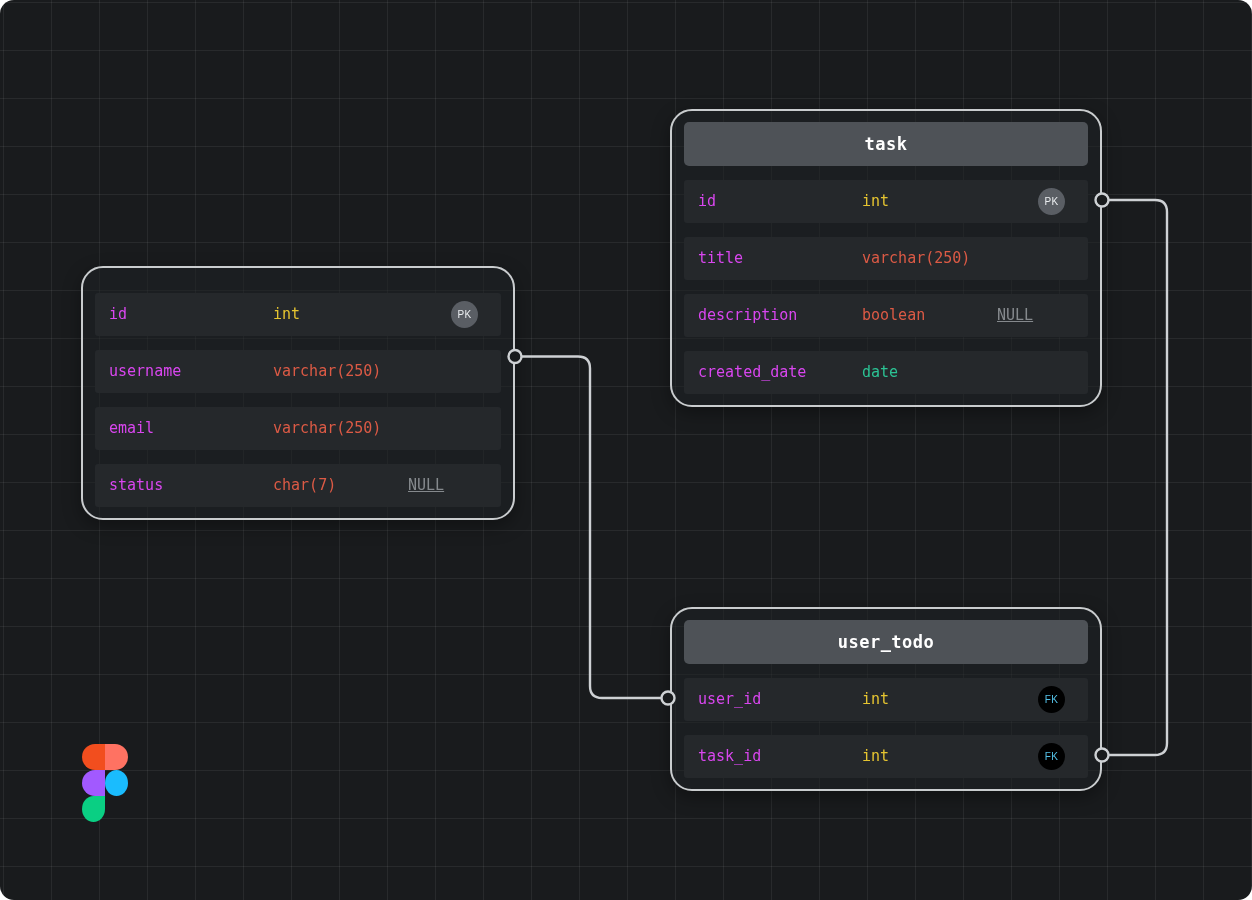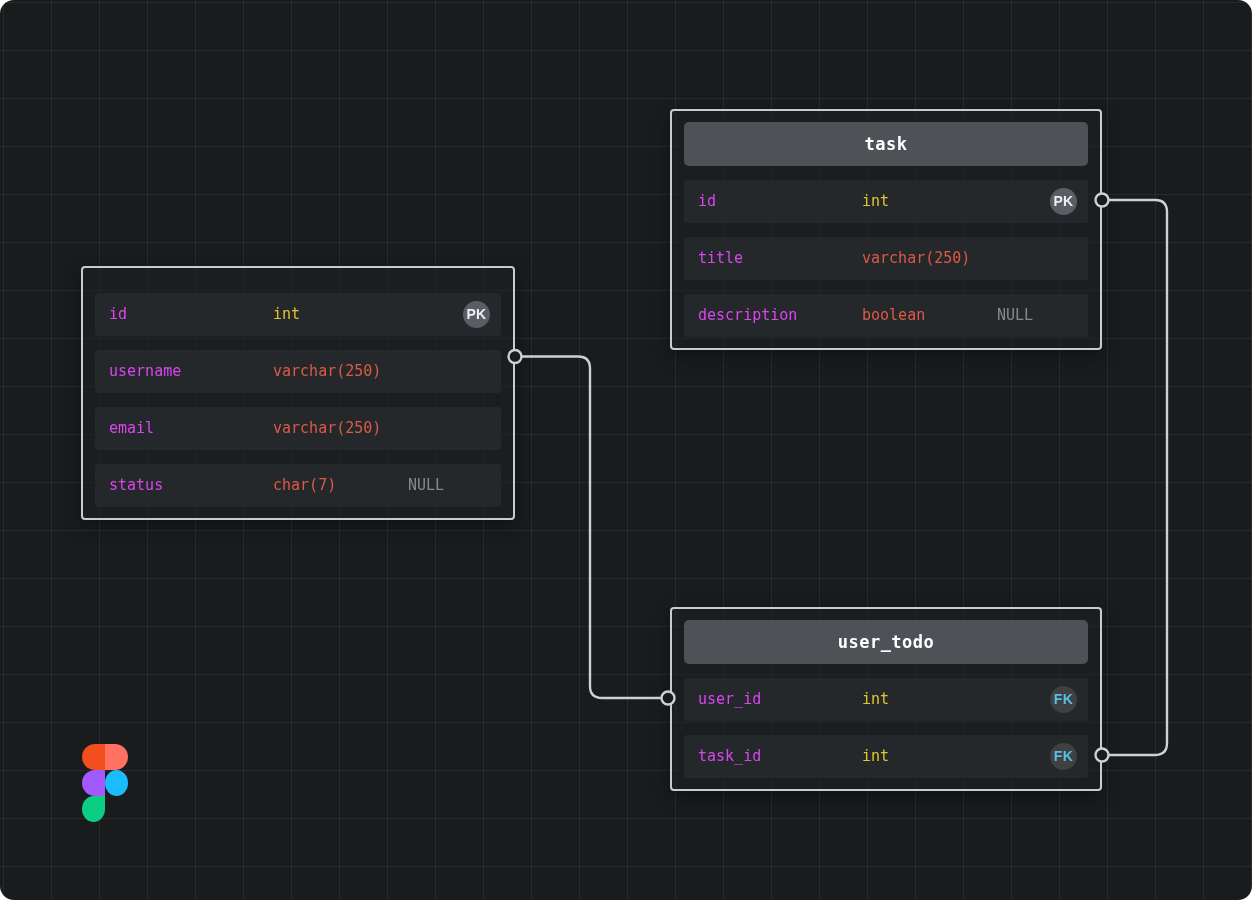--- a/index.html
+++ b/index.html
@@ -13,21 +13,21 @@
     background-position:3px 2px;
     border-radius:14px;
     overflow:hidden;
     font-family:"DejaVu Sans Mono", monospace;
   }
   .db-table{
     position:absolute;
     box-sizing:border-box;
     background:rgba(30,33,36,0.55);
     border:2px solid #c9ccce;
-    border-radius:4px;
+    border-radius:22px;
     padding:11px 12px;
     box-shadow:0 6px 18px rgba(0,0,0,0.35);
     z-index:2;
   }
   #t-user{left:81px;top:266px;width:434px;}
   #t-task{left:670px;top:109px;width:432px;}
   #t-user-todo{left:670px;top:607px;width:432px;}
   .t-header{
     height:44px;line-height:44px;
     background:#4e5257;
@@ -42,36 +42,36 @@
     position:relative;
     height:43px;
     margin-top:14px;
     background:#25282b;
     border-radius:3px;
     font-size:15px;
   }
   .t-row span{position:absolute;line-height:43px;white-space:nowrap;}
   .c-name{left:14px;color:#d946ef;}
   .c-type{left:178px;}
-  .c-null{left:313px;color:#85898d;}
+  .c-null{left:313px;color:#85898d;text-decoration:underline;}
   .badge{
     position:absolute;
-    right:11px;top:8px;
+    right:23px;top:8px;
     width:27px;height:27px;
     border-radius:50%;
     line-height:27px !important;
     text-align:center;
     font-family:"Liberation Sans", sans-serif;
-    font-weight:bold;
-    font-size:14px;
+    font-weight:normal;
+    font-size:10px;
     letter-spacing:0.3px;
   }
   .badge:empty{display:none;}
   .badge-pk{background:#5a5e64;color:#eceff1;}
-  .badge-fk{background:#404040;color:#54c2e8;}
+  .badge-fk{background:#000000;color:#54c2e8;}
   .wires{position:absolute;left:0;top:0;z-index:3;pointer-events:none;}
   .figma-logo{position:absolute;left:82px;top:744px;width:46px;height:78px;z-index:2;}
   .figma-logo div{position:absolute;width:23px;height:26px;}
   .f1a{left:0;top:0;background:#f24e1e;border-radius:13px 0 0 13px;}
   .f1b{left:23px;top:0;background:#ff7262;border-radius:0 13px 13px 0;}
   .f2a{left:0;top:26px;background:#a259ff;border-radius:13px 0 0 13px;}
   .f2b{left:23px;top:26px;background:#1abcfe;border-radius:50%;}
   .f3a{left:0;top:52px;background:#0acf83;border-radius:50% 0 50% 50%;}
 </style>
 </head>
@@ -130,20 +130,26 @@
       <span class="c-type" style="color: rgb(220, 90, 69);">varchar(250)</span>
       <span class="c-null"></span>
 
     </div>
     <div class="t-row">
       <span class="c-name">description</span>
       <span class="c-type" style="color: rgb(220, 90, 69);">boolean</span>
       <span class="c-null">NULL</span>
 
     </div>
+    <div class="t-row">
+      <span class="c-name">created_date</span>
+      <span class="c-type" style="color: rgb(43, 195, 148);">date</span>
+      <span class="c-null"></span>
+
+    </div>
   </div>
 
   <div class="db-table" id="t-user-todo">
     <div class="t-header">
       <span style="position:static">user_todo</span>
     </div>
     <div class="t-row">
       <span class="c-name">user_id</span>
       <span class="c-type" style="color: rgb(229, 196, 48);">int</span>
       <span class="c-null"></span>

